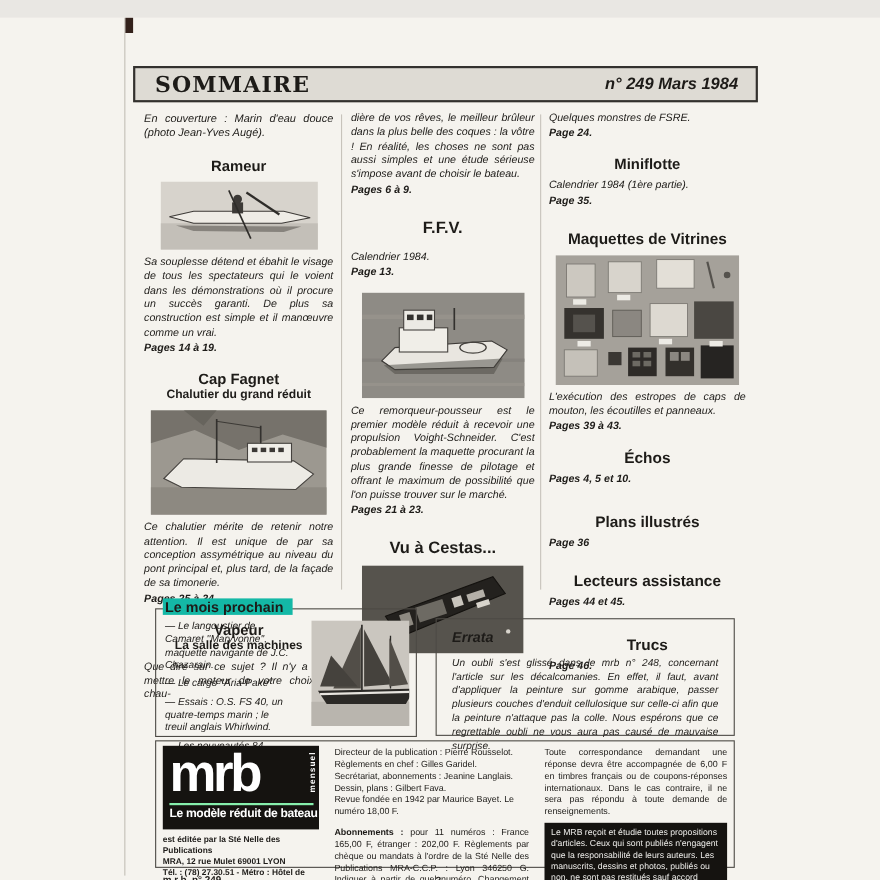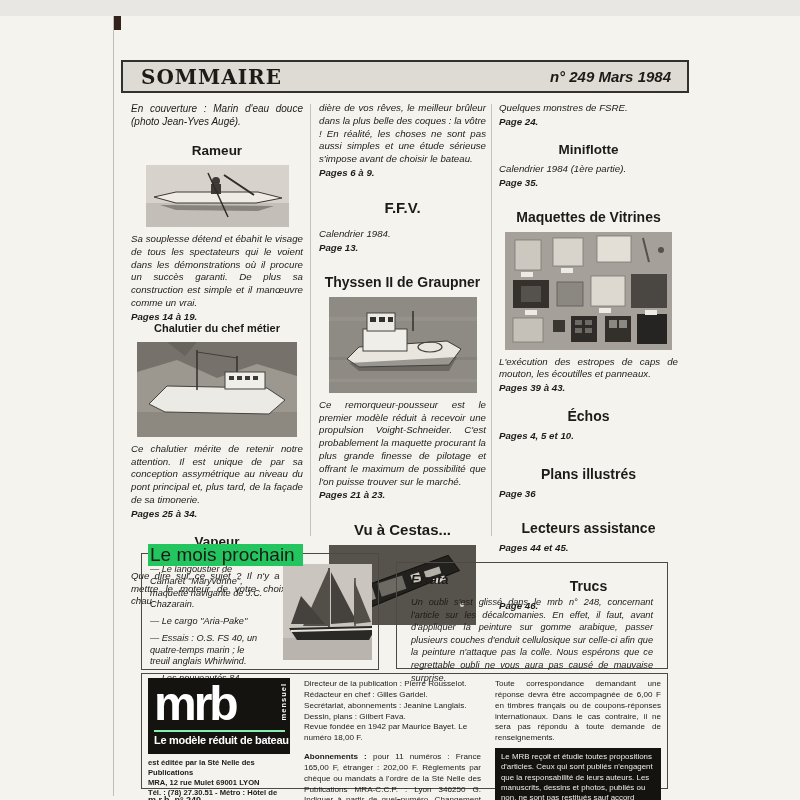--- a/index.html
+++ b/index.html
@@ -37,22 +37,22 @@
   .pages { font-style:italic; font-weight:bold; font-size:9.7px; margin-top:1px; }
   .photo { display:block; margin:7px auto 6px auto; }
   .sp6 { height:6px; } .sp10 { height:10px; }
 
   
   .next-month {
     position:absolute; left:141px; top:537px; width:238px; height:117px;
     border:1.5px solid #4d4a45; box-sizing:border-box; padding:10px 6px 4px 8px;
   }
   .nm-title {
-    position:absolute; top:-10px; left:6px; background:#22c55e; padding:0 8px 0 2px;
-    font-weight:normal; font-size:19px;
+    position:absolute; top:-10px; left:6px; background:#14b8a6; padding:0 8px 0 2px;
+    font-weight:bold; font-size:13px;
   }
   .nm-flex { display:flex; gap:20px; }
   .nm-items { width:128px; }
   .nm-item { font-style:italic; font-size:9.2px; line-height:1.28; margin-bottom:5px; }
 
   
   .errata {
     position:absolute; left:396px; top:546px; width:272px; height:107px;
     border:1.5px solid #4d4a45; box-sizing:border-box; padding:9px 14px 23px 14px;
   }
@@ -107,21 +107,22 @@
       <polygon points="8,32 30,27 112,27 136,33 110,38 30,38" fill="#efece6" stroke="#3c3936" stroke-width="1"></polygon>
       <polygon points="14,40 128,41 112,46 30,45" fill="#55524d" opacity="0.55"></polygon>
       <circle cx="70" cy="16" r="4" fill="#3c3936"></circle>
       <rect x="65" y="19" width="10" height="10" fill="#3c3936"></rect>
       <line x1="78" y1="10" x2="108" y2="30" stroke="#2e2c29" stroke-width="2"></line>
       <line x1="62" y1="8" x2="82" y2="52" stroke="#2e2c29" stroke-width="1.5"></line>
     </svg>
     <div class="body">Sa souplesse détend et ébahit le visage de tous les spectateurs qui le voient dans les démonstrations où il procure un succès garanti. De plus sa construction est simple et il manœuvre comme un vrai.</div>
     <div class="pages">Pages 14 à 19.</div>
 
-    <div class="h2">Chalutier du chef métier</div>
+    <div class="h1 tight">Cap Fagnet</div>
+    <div class="h2">Chalutier du grand réduit</div>
     <svg class="photo" width="160" height="95">
       <rect width="160" height="95" fill="#9c9890"></rect>
       <polygon points="0,0 160,0 160,34 120,22 80,36 40,18 0,30" fill="#76726b"></polygon>
       <polygon points="30,0 60,0 48,14" fill="#67645d"></polygon>
       <rect y="70" width="160" height="25" fill="#8d8981"></rect>
       <polygon points="12,62 30,44 130,46 148,58 132,72 28,70" fill="#eceae4" stroke="#45423e" stroke-width="1"></polygon>
       <rect x="88" y="30" width="40" height="17" fill="#f0eee8" stroke="#45423e" stroke-width="1"></rect>
       <rect x="92" y="34" width="5" height="4" fill="#3c3936"></rect>
         <rect x="100" y="34" width="5" height="4" fill="#3c3936"></rect>
       <rect x="108" y="34" width="5" height="4" fill="#3c3936"></rect>
@@ -142,21 +143,20 @@
     <div class="body">dière de vos rêves, le meilleur brûleur dans la plus belle des coques : la vôtre ! En réalité, les choses ne sont pas aussi simples et une étude sérieuse s'impose avant de choisir le bateau.</div>
     <div class="pages">Pages 6 à 9.</div>
 
     <div class="sp6"></div>
     <div class="h1" style="font-size:15px;">F.F.V.</div>
     <div class="sp6"></div>
     <div class="body" style="text-align:left;">Calendrier 1984.</div>
     <div class="pages">Page 13.</div>
 
     <div class="sp6"></div>
-    <div class="h1" style="font-size:14px;">Thyssen II de Graupner</div>
     <svg class="photo" width="148" height="96">
       <rect width="148" height="96" fill="#8e8b85"></rect>
       <rect y="20" width="148" height="4" fill="#9b978f" opacity="0.6"></rect>
       <rect y="60" width="148" height="3" fill="#827f79" opacity="0.7"></rect>
       <rect y="82" width="148" height="3" fill="#9b978f" opacity="0.6"></rect>
       <polygon points="18,62 30,50 118,44 132,52 120,68 30,70" fill="#e9e6e0" stroke="#3c3936" stroke-width="1"></polygon>
       <rect x="34" y="32" width="44" height="22" fill="#f0eee8" stroke="#45423e" stroke-width="1"></rect>
       <rect x="38" y="16" width="28" height="18" fill="#eceae4" stroke="#45423e" stroke-width="1"></rect>
       <rect x="41" y="20" width="6" height="5" fill="#33312e"></rect>
         <rect x="50" y="20" width="6" height="5" fill="#33312e"></rect>
@@ -280,21 +280,21 @@
         <div class="logo-tagline">Le modèle réduit de bateau</div>
       </div>
       <div class="publisher">
         <div>est éditée par la Sté Nelle des Publications</div>
         <div>MRA, 12 rue Mulet 69001 LYON</div>
         <div>Tél. : (78) 27.30.51 - Métro : Hôtel de Ville.</div>
       </div>
     </div>
     <div class="mast-mid-col">
       <div class="staff-line">Directeur de la publication : Pierre Rousselot.</div>
-      <div class="staff-line">Rédacteur en chef : Gilles Garidel.</div>
+      <div class="staff-line">Règlements en chef : Gilles Garidel.</div>
       <div class="staff-line">Secrétariat, abonnements : Jeanine Langlais.</div>
       <div class="staff-line">Dessin, plans : Gilbert Fava.</div>
       <div class="staff-line">Revue fondée en 1942 par Maurice Bayet. Le numéro 18,00 F.</div>
       <div class="subs"><b>Abonnements :</b><span> pour 11 numéros : France 165,00 F, étranger : 202,00 F. Règlements par chèque ou mandats à l'ordre de la Sté Nelle des Publications MRA-C.C.P. : Lyon 346250 G. Indiquer à partir de quel numéro. Changement d'adresse : 8,00 F.</span></div>
     </div>
     <div class="mast-right-col">
       <div class="correspondence">Toute correspondance demandant une réponse devra être accompagnée de 6,00 F en timbres français ou de coupons-réponses internationaux. Dans le cas contraire, il ne sera pas répondu à toute demande de renseignements.</div>
       <div class="notice-box">Le MRB reçoit et étudie toutes propositions d'articles. Ceux qui sont publiés n'engagent que la responsabilité de leurs auteurs. Les manuscrits, dessins et photos, publiés ou non, ne sont pas restitués sauf accord préalable.</div>
     </div>
   </div>

